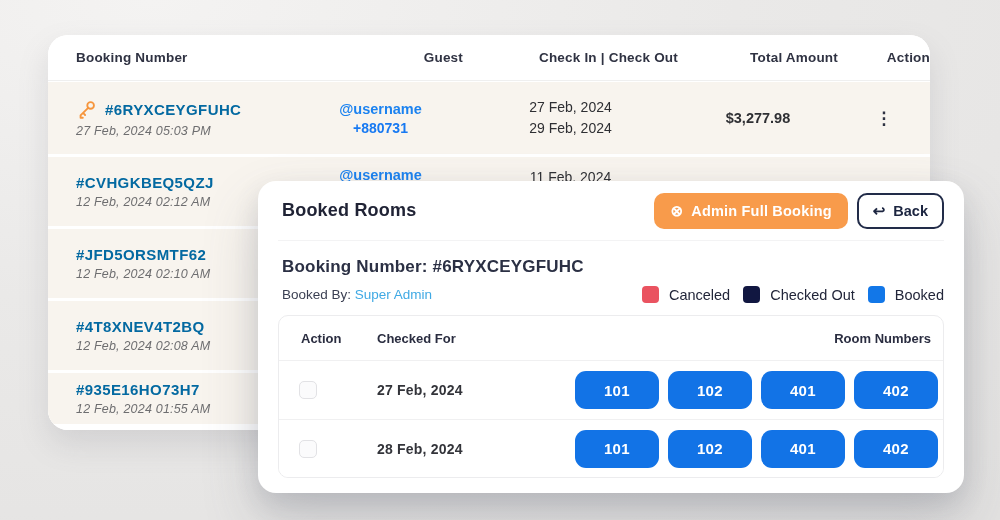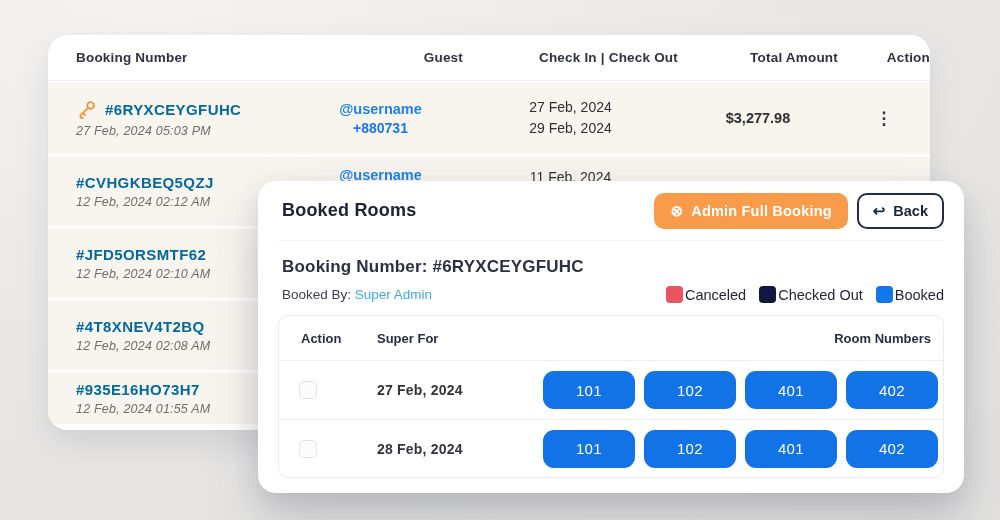--- a/index.html
+++ b/index.html
@@ -63,42 +63,42 @@
     display:flex; align-items:center; gap:8px; height:36px; padding:0 14px;
     background:#fff; color:#1c2540; border:2px solid #222c49; border-radius:10px;
     font-family:inherit; font-size:14.5px; font-weight:700; cursor:pointer;
   }
   .btn-back .ic { font-size:15px; line-height:1; font-weight:700; }
   .booking-line { margin-top:16px; padding-left:4px; font-size:17px; font-weight:600; color:#2b3044; letter-spacing:.2px; }
   .byline-row { display:flex; justify-content:space-between; align-items:center; margin-top:9px; padding-left:4px; }
   .booked-by { font-size:13.5px; color:#3a3f52; font-weight:500; }
   .booked-by a { color:#3fa9e4; text-decoration:none; font-weight:500; }
   .legend { display:flex; align-items:center; gap:13px; }
-  .legend-item { display:flex; align-items:center; gap:2px; font-size:14.5px; font-weight:500; color:#22263a; }
+  .legend-item { display:flex; align-items:center; gap:10px; font-size:14.5px; font-weight:500; color:#22263a; }
   .swatch { width:17px; height:17px; border-radius:4px; display:inline-block; }
 
   .rooms-table { margin-top:12px; border:1px solid #ececee; border-radius:10px; overflow:hidden; background:#fff; }
   .rt-head {
     display:grid; grid-template-columns:84px 150px 1fr; height:45px; align-items:center;
     border-bottom:1px solid #f0f0f1; font-size:13px; font-weight:700; color:#2a2d40;
   }
   .rt-head .h-action { padding-left:22px; }
   .rt-head .h-booked { padding-left:14px; }
   .rt-head .h-rooms { text-align:right; padding-right:12px; }
   .rt-row { display:grid; grid-template-columns:84px 150px 1fr; height:58px; align-items:center; background:#fff; }
   .rt-row + .rt-row { border-top:1px solid #f0f0f1; }
   .checkbox {
     width:18px; height:18px; margin-left:20px; border:1.5px solid #e2e2e5;
     border-radius:5px; background:#fbfbfc; cursor:pointer;
   }
   .rt-date { font-size:14px; font-weight:600; color:#33343a; padding-left:14px; letter-spacing:.2px; }
   .rt-rooms { display:flex; justify-content:flex-end; align-items:center; gap:9px; padding-right:5px; }
   .room-btn {
-    width:92px; height:38px; background:#1273e6; color:#fff; border:none; border-radius:11px;
-    font-family:inherit; font-size:15px; font-weight:400; letter-spacing:.4px;
+    width:84px; height:38px; background:#1273e6; color:#fff; border:none; border-radius:11px;
+    font-family:inherit; font-size:15px; font-weight:700; letter-spacing:.4px;
     display:flex; align-items:center; justify-content:center; cursor:pointer;
   }
 </style>
 </head>
 <body>
 
 <section class="table-card">
   <div class="thead">
     <div class="th first">Booking Number</div>
     <div class="th">Guest</div>
@@ -226,21 +226,21 @@
       <span class="legend-item">
         <span class="swatch" style="background: rgb(18, 119, 232);"></span>
         <span>Booked</span>
       </span>
     </div>
   </div>
 
   <div class="rooms-table">
     <div class="rt-head">
       <div class="h-action">Action</div>
-      <div class="h-booked">Super For</div>
+      <div class="h-booked">Checked For</div>
       <div class="h-rooms">Room Numbers</div>
     </div>
 
     <div class="rt-row">
       <span class="checkbox"></span>
       <div class="rt-date">27 Feb, 2024</div>
       <div class="rt-rooms">
         <button class="room-btn">101</button>
         <button class="room-btn">102</button>
         <button class="room-btn">401</button>

